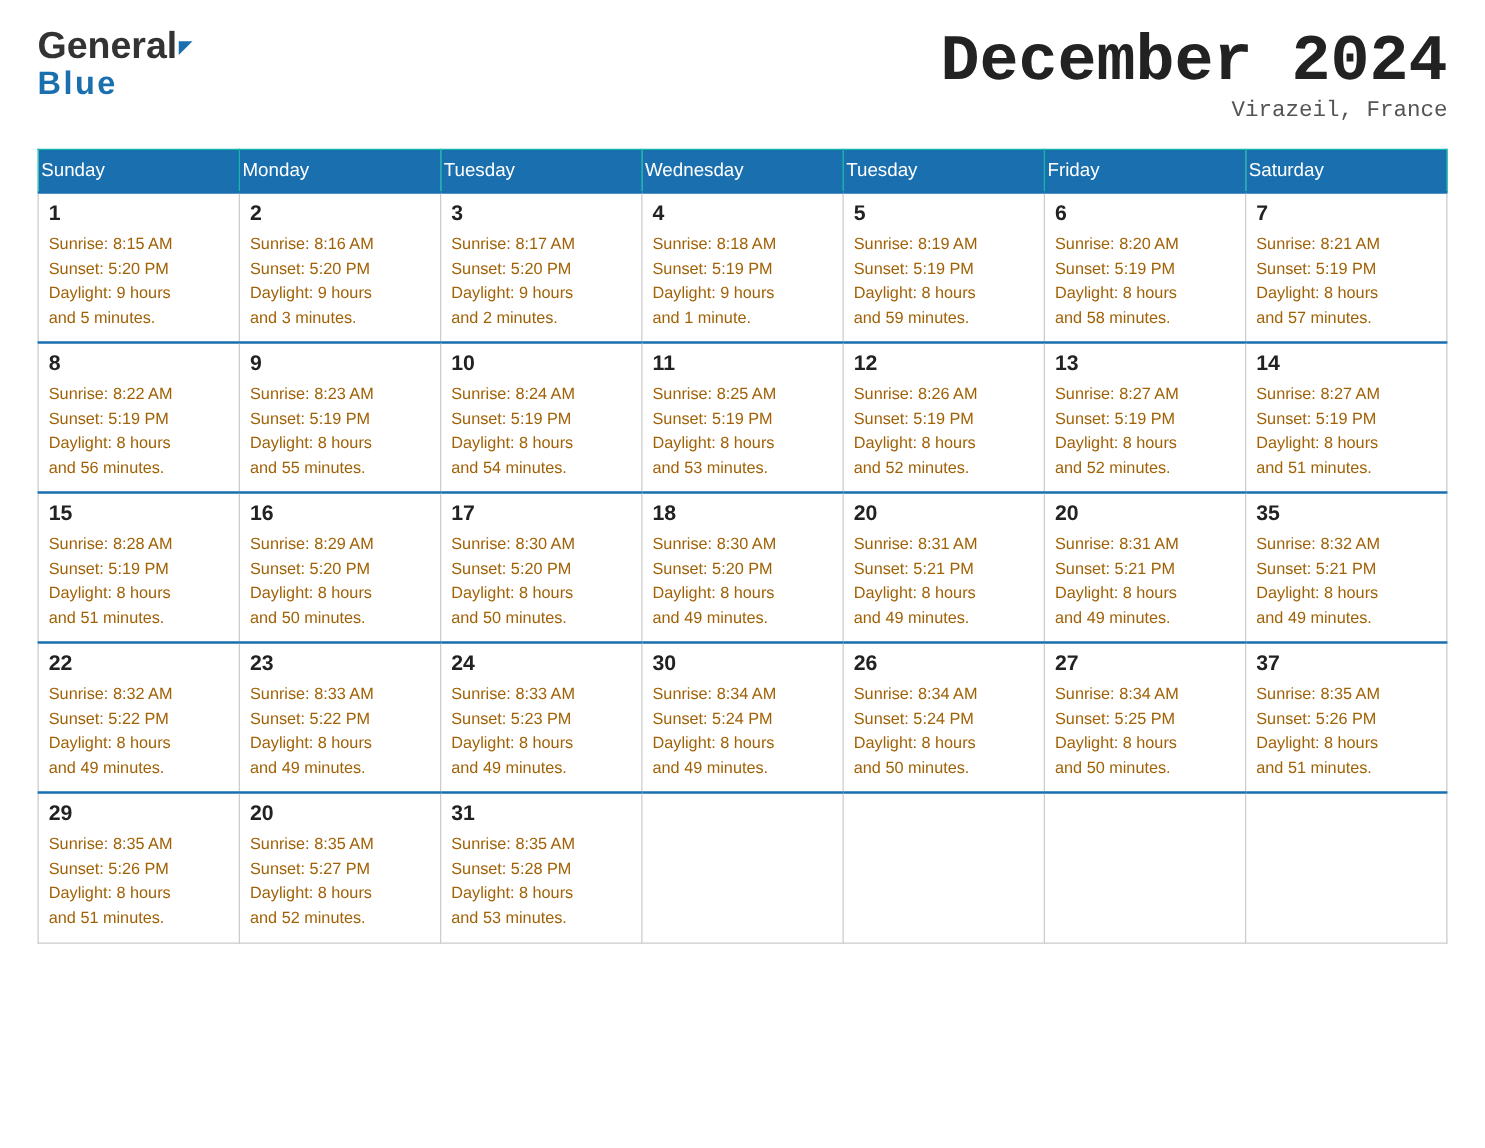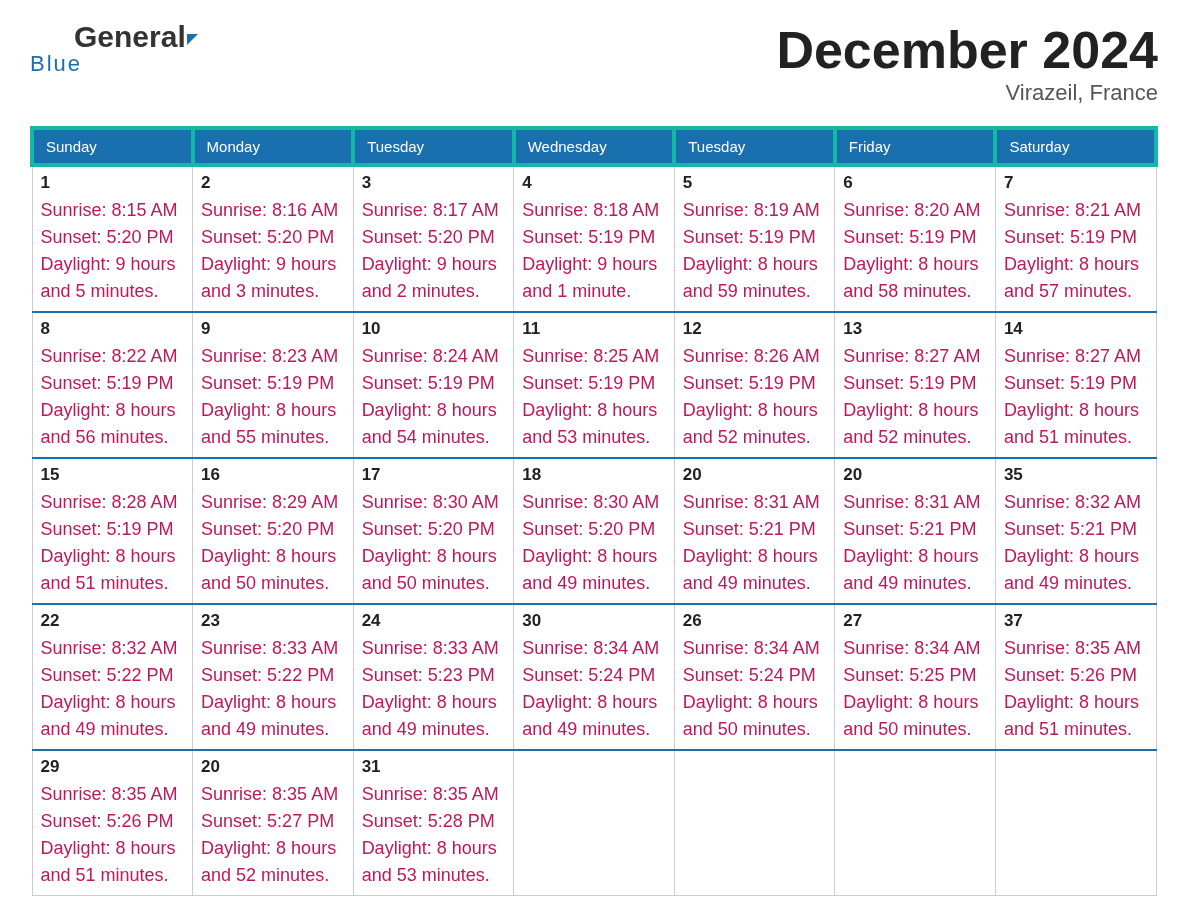--- a/index.html
+++ b/index.html
@@ -16,43 +16,44 @@
       align-items: flex-start;
       margin-bottom: 20px;
     }
     .logo {
       display: flex;
       flex-direction: column;
       align-items: flex-start;
     }
     .title-section {
       text-align: right;
+      font-family: Liberation Mono, monospace;
     }
     .month-title {
       font-size: 52px;
       font-weight: bold;
       color: #222;
     }
     .location {
-      font-size: 22px;
+      font-size: 18px;
       color: #555;
     }
     .calendar {
       width: 100%;
       border-collapse: collapse;
       font-size: 13.5px;
     }
     .calendar th {
       background: #1a6faf;
       color: #fff;
-      padding: 8px 12px;
+      padding: 8px 2px;
       text-align: left;
       font-size: 15px;
       font-weight: normal;
-      border: 4px solid #14b8a6;
+      border: 1px solid #14b8a6;
     }
     .calendar td {
       border: 1px solid #ccc;
       vertical-align: top;
       padding: 6px 8px;
       width: 14.28%;
       height: 120px;
     }
     .calendar tr td {
       border-top: 2px solid #1a6faf;
@@ -61,37 +62,37 @@
       border-top: 2px solid #1a6faf;
     }
     .day-number {
       font-size: 17px;
       font-weight: bold;
       color: #222;
       display: block;
       margin-bottom: 4px;
     }
     .day-info {
-      color: #be185d;
+      color: #a16207;
       line-height: 1.5;
-      font-size: 18px;
+      font-size: 13px;
     }
     .empty-cell {
       background: #fff;
     }
   </style>
 </head>
 <body>
 
 <div class="header">
   <div class="logo">
-    <div style="font-size:30px; font-weight:bold; color:#333; line-height:1.1;margin-left:44px;">
+    <div style="font-size:30px; font-weight:bold; color:#333; line-height:1.1;">
       <span style="color:#333;">General</span><span style="display:inline-block; width:0; height:0; border-left:11px solid #1a6faf; border-right:0px solid transparent; border-bottom:11px solid transparent; border-top:0px solid transparent; margin-left:1px; vertical-align:middle; transform: rotate(0deg);"></span>
     </div>
-    <div style="color:#1a6faf; font-size:22px; font-weight:normal; letter-spacing:2px; margin-top:-2px;">Blue</div>
+    <div style="color:#1a6faf; font-size:26px; font-weight:bold; letter-spacing:2px; margin-top:-2px;">Blue</div>
   </div>
   <div class="title-section">
     <div class="month-title">December 2024</div>
     <div class="location">Virazeil, France</div>
   </div>
 </div>
 
 <table class="calendar">
   <thead>
     <tr>

